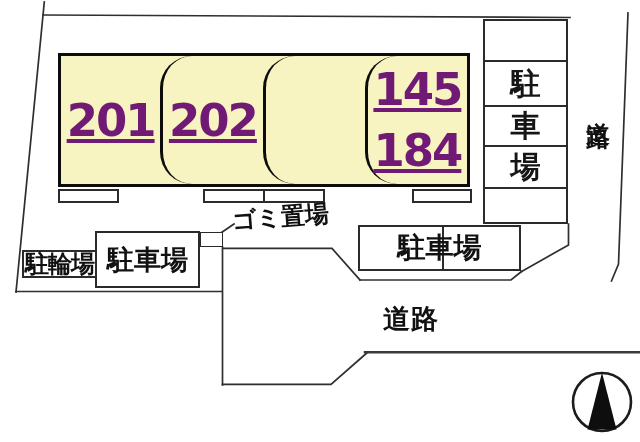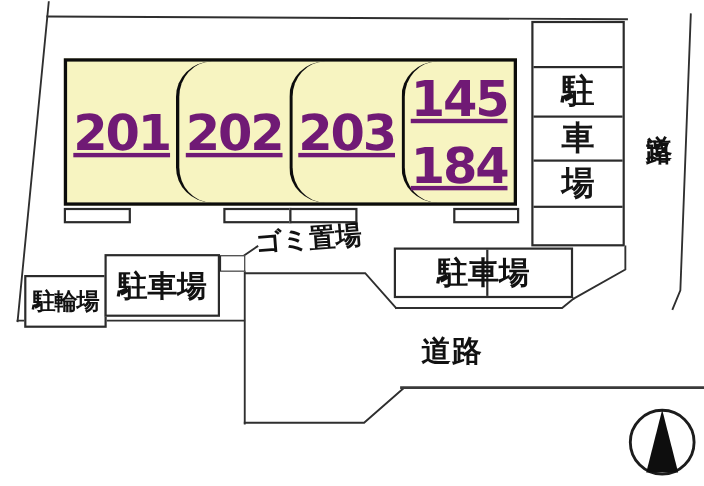--- a/index.html
+++ b/index.html
@@ -28,21 +28,21 @@
 
   
   .pcol{left:483px;top:19px;width:85px;height:205px;border:2px solid #2b2b2b;background:#fff;
         display:flex;flex-direction:column;}
   .prow{display:flex;align-items:center;justify-content:center;}
   .prow + .prow{border-top:2px solid #2b2b2b;}
   .pchar{font-size:30px;font-weight:bold;color:#151515;line-height:1;}
 
   
   .lblbox{background:#ffffff;border:2px solid #2b2b2b;display:flex;align-items:center;justify-content:center;}
-  .bike{left:22px;top:250px;width:75px;height:48px;font-size:21px;font-weight:bold;letter-spacing:-1px;}
+  .bike{left:22px;top:250px;width:75px;height:28px;font-size:24px;font-weight:bold;letter-spacing:-1px;}
   .lpark{left:95px;top:231px;width:105px;height:57px;font-size:27px;font-weight:bold;}
   .gbox{left:200px;top:232px;width:23px;height:15px;border-width:1.5px;}
   .bpark{left:358px;top:225px;width:163px;height:46px;font-size:28px;font-weight:bold;}
   .bpark .divider{position:absolute;left:82px;top:0;width:2px;height:42px;background:#2b2b2b;}
   .bpark .lbl{position:relative;z-index:2;}
 
   
   .garbage-label{left:232px;top:205px;width:110px;font-size:24px;font-weight:bold;
                  transform:rotate(-4.5deg);transform-origin:left center;white-space:nowrap;}
   .road-bottom{left:383px;top:301px;font-size:27px;font-weight:bold;letter-spacing:1px;white-space:nowrap;}
@@ -75,21 +75,20 @@
   </svg>
 
   <div class="abs building">
     <div class="unit">
       <div class="unum">201</div>
     </div>
     <div class="unit">
       <div class="unum">202</div>
     </div>
     <div class="unit">
-      <div class="unum">203</div>
     </div>
     <div class="unit">
       <div class="unum">145</div>
       <div class="unum">184</div>
     </div>
   </div>
 
   <div class="abs porch" style="left:58px;width:61px;"></div>
   <div class="abs porch" style="left:203px;width:62px;"></div>
   <div class="abs porch" style="left:263px;width:62px;"></div>

